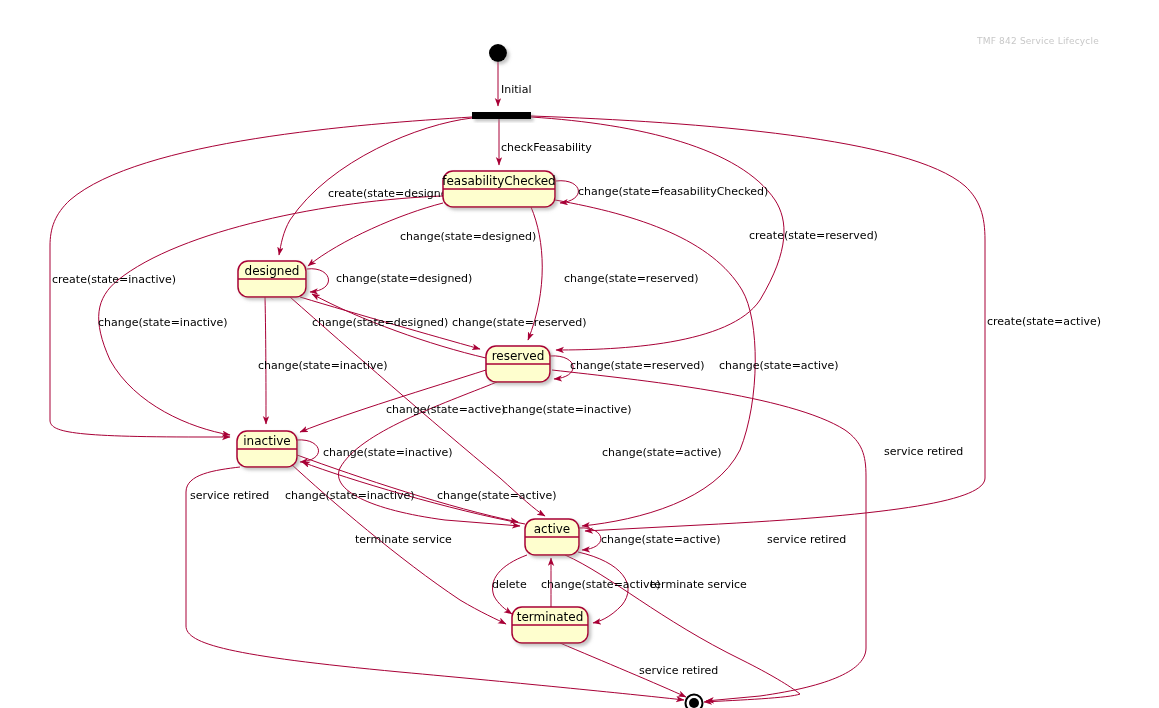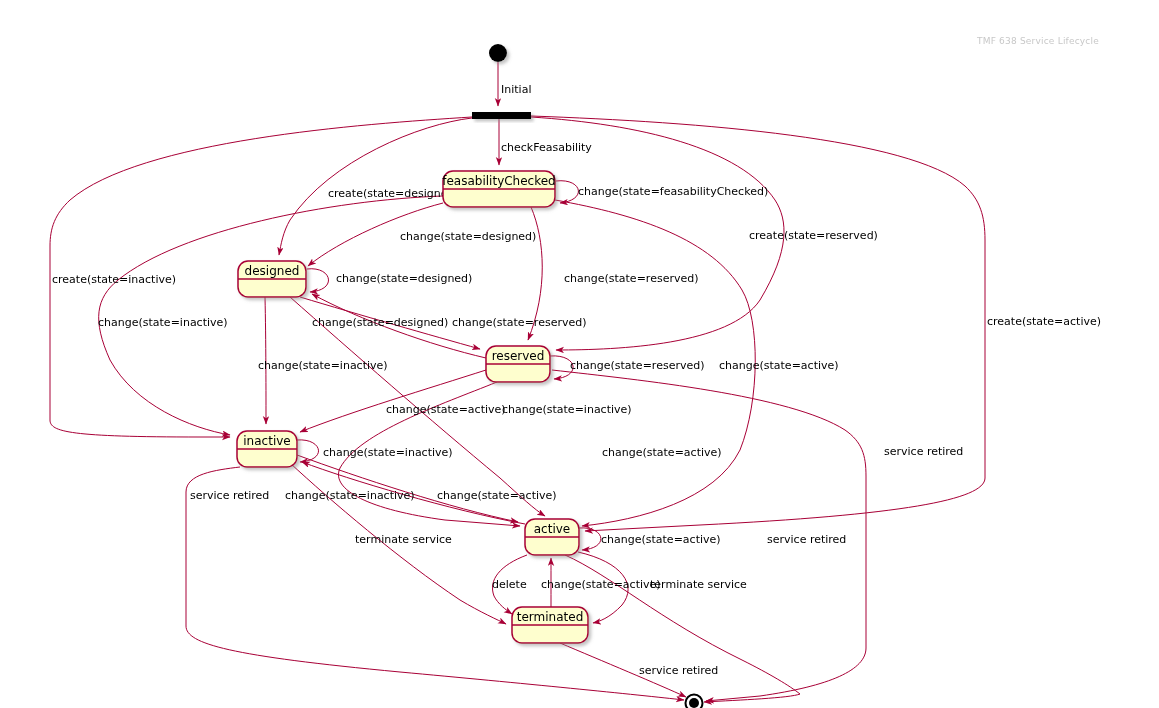--- a/index.html
+++ b/index.html
@@ -73,21 +73,21 @@
     color: #C8C8C8;
     white-space: nowrap;
     letter-spacing: 0.2px;
   }
 </style>
 </head>
 <body>
 
 <div id="diagram-root">
 
-  <div class="diagram-title" style="left:977px; top:36px;">TMF 638 Service Lifecycle</div>
+  <div class="diagram-title" style="left:977px; top:36px;">TMF 842 Service Lifecycle</div>
 
   <svg id="uml-canvas" viewBox="0 0 1159 708" xmlns="http://www.w3.org/2000/svg">
 
     <defs>
       <marker id="arrow" markerWidth="9" markerHeight="9" refX="8" refY="3.2" orient="auto" markerUnits="userSpaceOnUse">
         <path d="M0,0 L8.5,3.2 L0,6.4 L2.2,3.2 z" fill="#A80036"></path>
       </marker>
       <filter id="softshadow" x="-25%" y="-25%" width="160%" height="170%">
         <feDropShadow dx="2.5" dy="2.5" stdDeviation="1.4" flood-color="#8a8a8a" flood-opacity="0.5"></feDropShadow>
       </filter>

